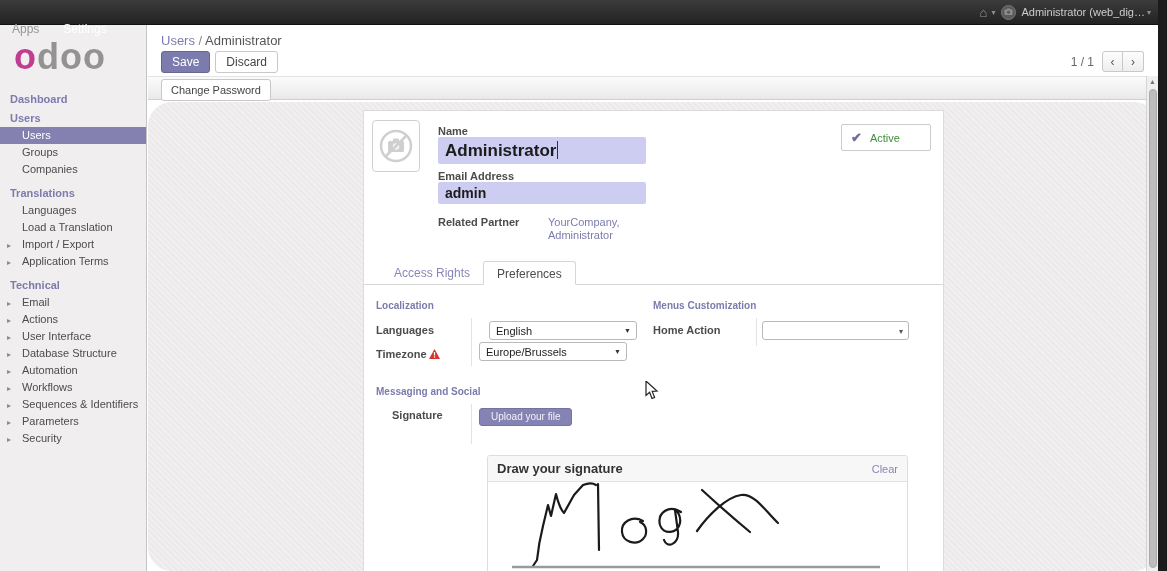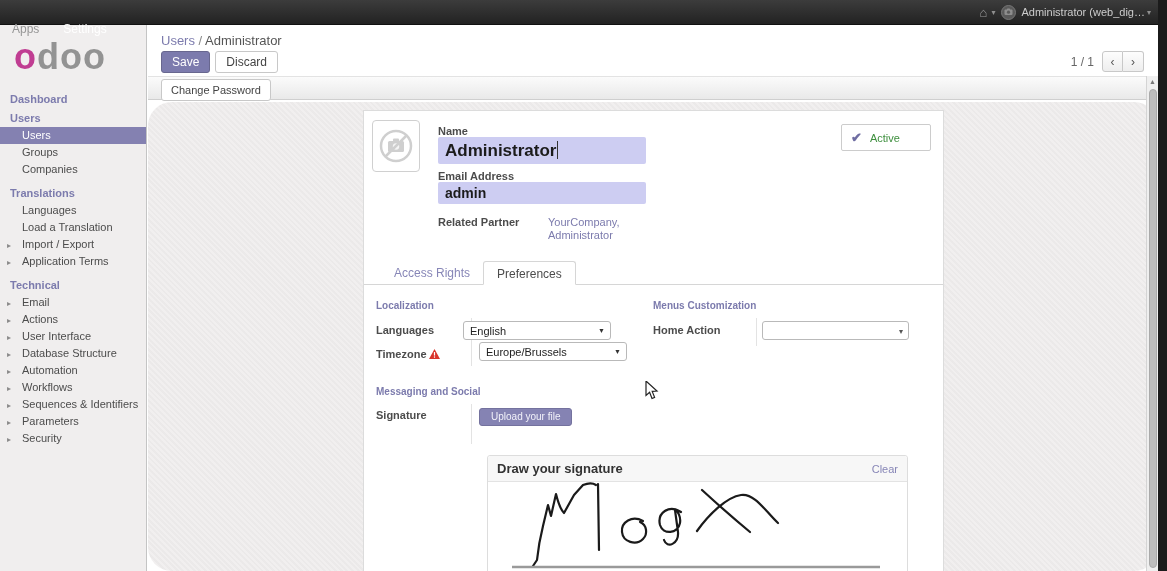--- a/index.html
+++ b/index.html
@@ -228,21 +228,21 @@
         </div>
 
         <div class="tabs">
           <div class="tab">Access Rights</div>
           <div class="tab active">Preferences</div>
         </div>
 
         <div class="sec-title" style="left:12px; top:189px;">Localization</div>
         <div class="vsep" style="left:107px; top:207px; height:48px;"></div>
         <div class="lbl" style="position:absolute; left:12px; top:213px;">Languages</div>
-        <div class="select" style="left:99px; top:210px; width:148px;">
+        <div class="select" style="left:125px; top:210px; width:148px;">
           <span>English</span>
           <span class="sel-arrow">▼</span>
         </div>
         <div style="position:absolute; left:12px; top:233px;">
           <span class="lbl">Timezone</span><span class="warn-icon"><svg width="11" height="10" viewBox="0 0 11 10">
                 <polygon points="5.5,0 11,10 0,10" fill="#d9342b"></polygon>
                 <rect x="4.9" y="3" width="1.2" height="3.6" fill="#fff"></rect>
                 <rect x="4.9" y="7.4" width="1.2" height="1.3" fill="#fff"></rect>
               </svg></span>
         </div>
@@ -254,21 +254,21 @@
         <div class="sec-title" style="left:289px; top:189px;">Menus Customization</div>
         <div class="vsep" style="left:392px; top:207px; height:28px;"></div>
         <div class="lbl" style="position:absolute; left:289px; top:213px;">Home Action</div>
         <div class="select" style="left:398px; top:210px; width:147px;">
           <span></span>
           <span class="sel-arrow" style="font-size:8px; color:#555;">▾</span>
         </div>
 
         <div class="sec-title" style="left:12px; top:275px;">Messaging and Social</div>
         <div class="vsep" style="left:107px; top:293px; height:40px;"></div>
-        <div class="lbl" style="position:absolute; left:12px; top:298px;">Signature</div>
+        <div class="lbl" style="position:absolute; left:28px; top:298px;">Signature</div>
         <button class="btn-upload">Upload your file</button>
 
         <div class="sig-panel">
           <div class="sig-head">
             <span class="sig-title">Draw your signature</span>
             <span class="sig-clear">Clear</span>
           </div>
           <div class="sig-canvas">
             <svg width="419" height="200" viewBox="0 0 419 200">
               <g fill="none" stroke="#1a1a1a" stroke-width="2.2" stroke-linecap="round" stroke-linejoin="round">

